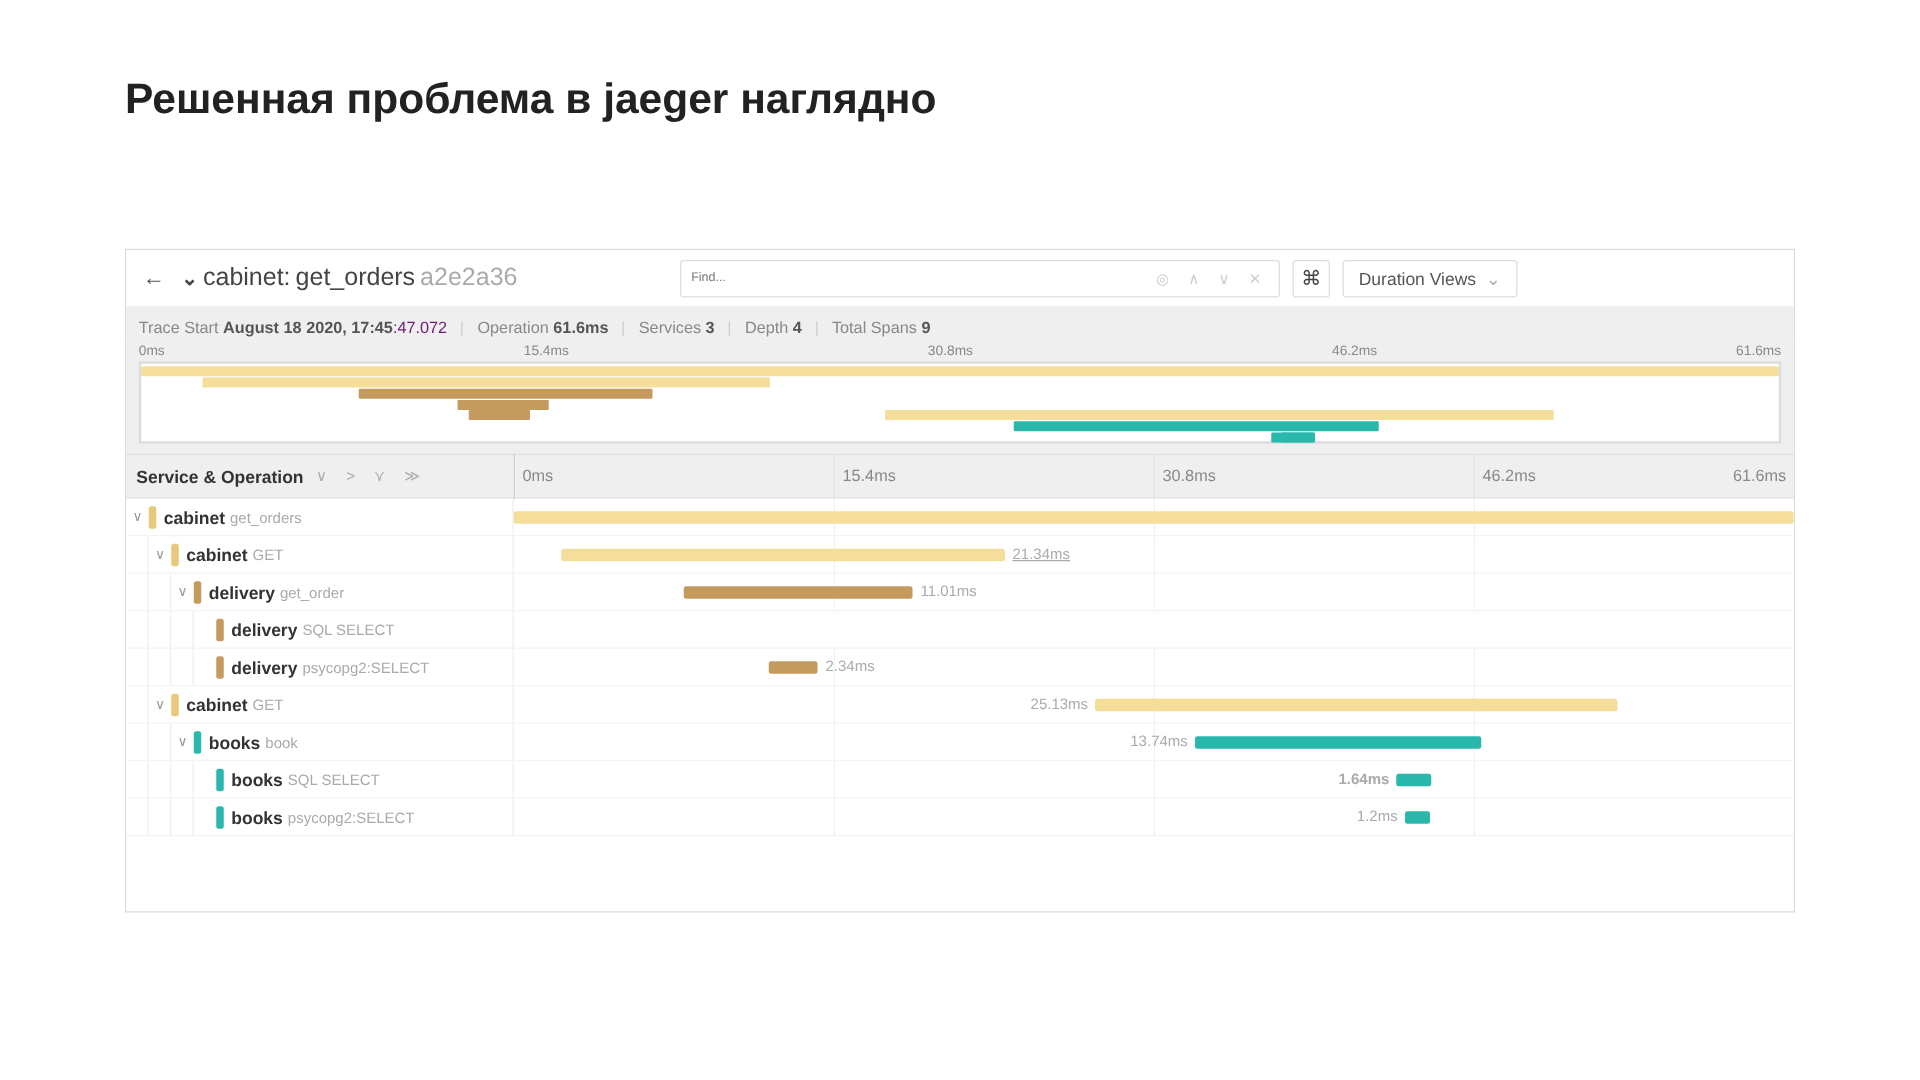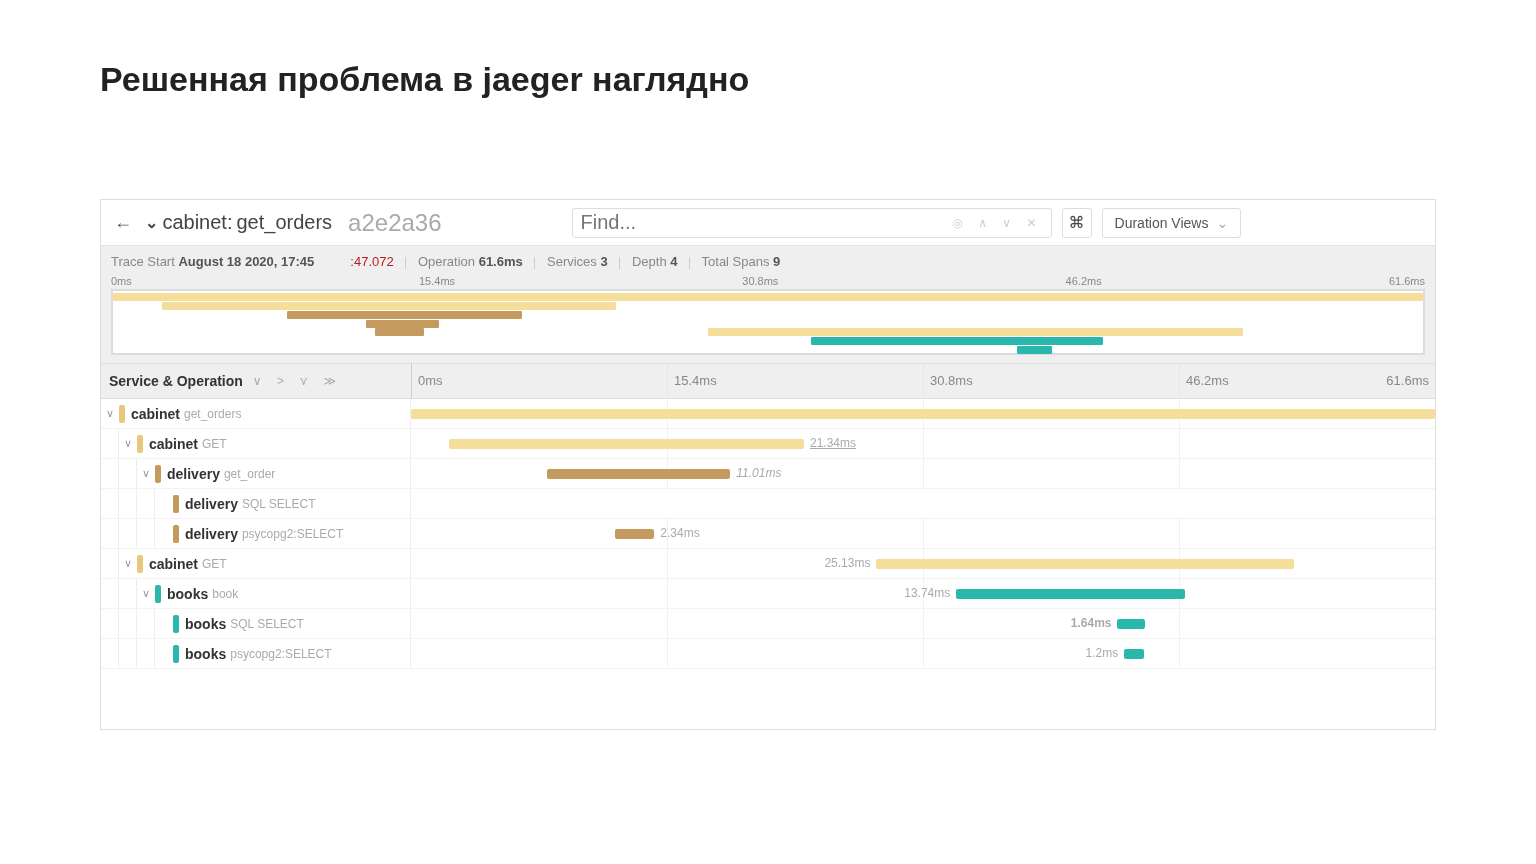--- a/index.html
+++ b/index.html
@@ -27,36 +27,36 @@
     display: flex;
     align-items: center;
     height: 46px;
     border-bottom: 1px solid #e6e6e6;
     padding: 0 10px;
     gap: 10px;
   }
   .back-btn { width: 24px; text-align: center; font-size: 18px; color: #555; cursor:pointer;}
   .title-chevron { font-size: 16px; font-weight: 700; margin-right: 4px; }
   .trace-title { font-size: 20px; font-weight: 400; }
-  .trace-id { font-size: 24px; color: #aaa; font-weight: 400; margin-left: 16px;}
+  .trace-id { font-size: 20px; color: #aaa; font-weight: 400; margin-left: 4px;}
   .search-box {
     flex: 1;
     margin-left: 120px;
     display: flex;
     align-items: center;
     border: 1px solid #ddd;
     border-radius: 3px;
     height: 30px;
     padding: 0 8px;
     color: #aaa;
     font-size: 14px;
     max-width: 480px;
   }
   .search-box input {
-    flex:1; border:none; outline:none; font-size:20px; color:#1d4ed8;
+    flex:1; border:none; outline:none; font-size:10px; color:#1d4ed8;
   }
   .search-ctrls { color: #ccc; font-size: 12px; letter-spacing: 6px; margin-left:6px; }
   .cmd-btn {
     border:1px solid #ddd; border-radius:3px; width:30px; height:30px;
     display:flex; align-items:center; justify-content:center; font-size:16px;
   }
   .alt-views {
     border:1px solid #ddd; border-radius:3px; height:30px; padding:0 12px;
     display:flex; align-items:center; gap:8px; font-size:14px; color:#555;
   }
@@ -151,21 +151,21 @@
         <span>⌘</span>
       </div>
     <div class="alt-views">
       <span>Duration Views</span>
       <span style="color:#aaa;">⌄</span>
     </div>
   </div>
 
   <div class="meta">
     <span class="lbl">Trace Start</span>
-    <b>August 18 2020, 17:45</b><span style="color:#b91c1c;margin-left:36px;">:47.072</span>
+    <b>August 18 2020, 17:45</b><span style="color:#701a75;">:47.072</span>
     <span class="sep"></span>
     <span class="lbl">Operation</span>
     <b>61.6ms</b>
     <span class="sep"></span>
     <span class="lbl">Services</span>
     <b>3</b>
     <span class="sep"></span>
     <span class="lbl">Depth</span>
     <b>4</b>
     <span class="sep"></span>
@@ -246,21 +246,21 @@
           <div class="chev">∨</div>
           <div class="svc-color c-delivery"></div>
           <span class="svc">delivery</span>
           <span class="op">get_order</span>
         </div>
         <div class="row-right">
           <div class="grid-line" style="left: 25%;"></div>
           <div class="grid-line" style="left: 50%;"></div>
           <div class="grid-line" style="left: 75%;"></div>
           <div class="span-bar c-delivery" style="left: 13.3117%; width: 17.8734%;"></div>
-          <div class="dur-label" style="left: calc(31.1851% + 6px); font-style: italic;">11.01ms</div>
+          <div class="dur-label" style="left: calc(31.1851% + 6px);">11.01ms</div>
         </div>
       </div>
       <div class="row">
         <div class="row-left">
           <div class="depth-line"></div>
           <div class="depth-line"></div>
           <div class="depth-line"></div>
           <div class="chev"></div>
           <div class="svc-color c-delivery"></div>
           <span class="svc">delivery</span>

